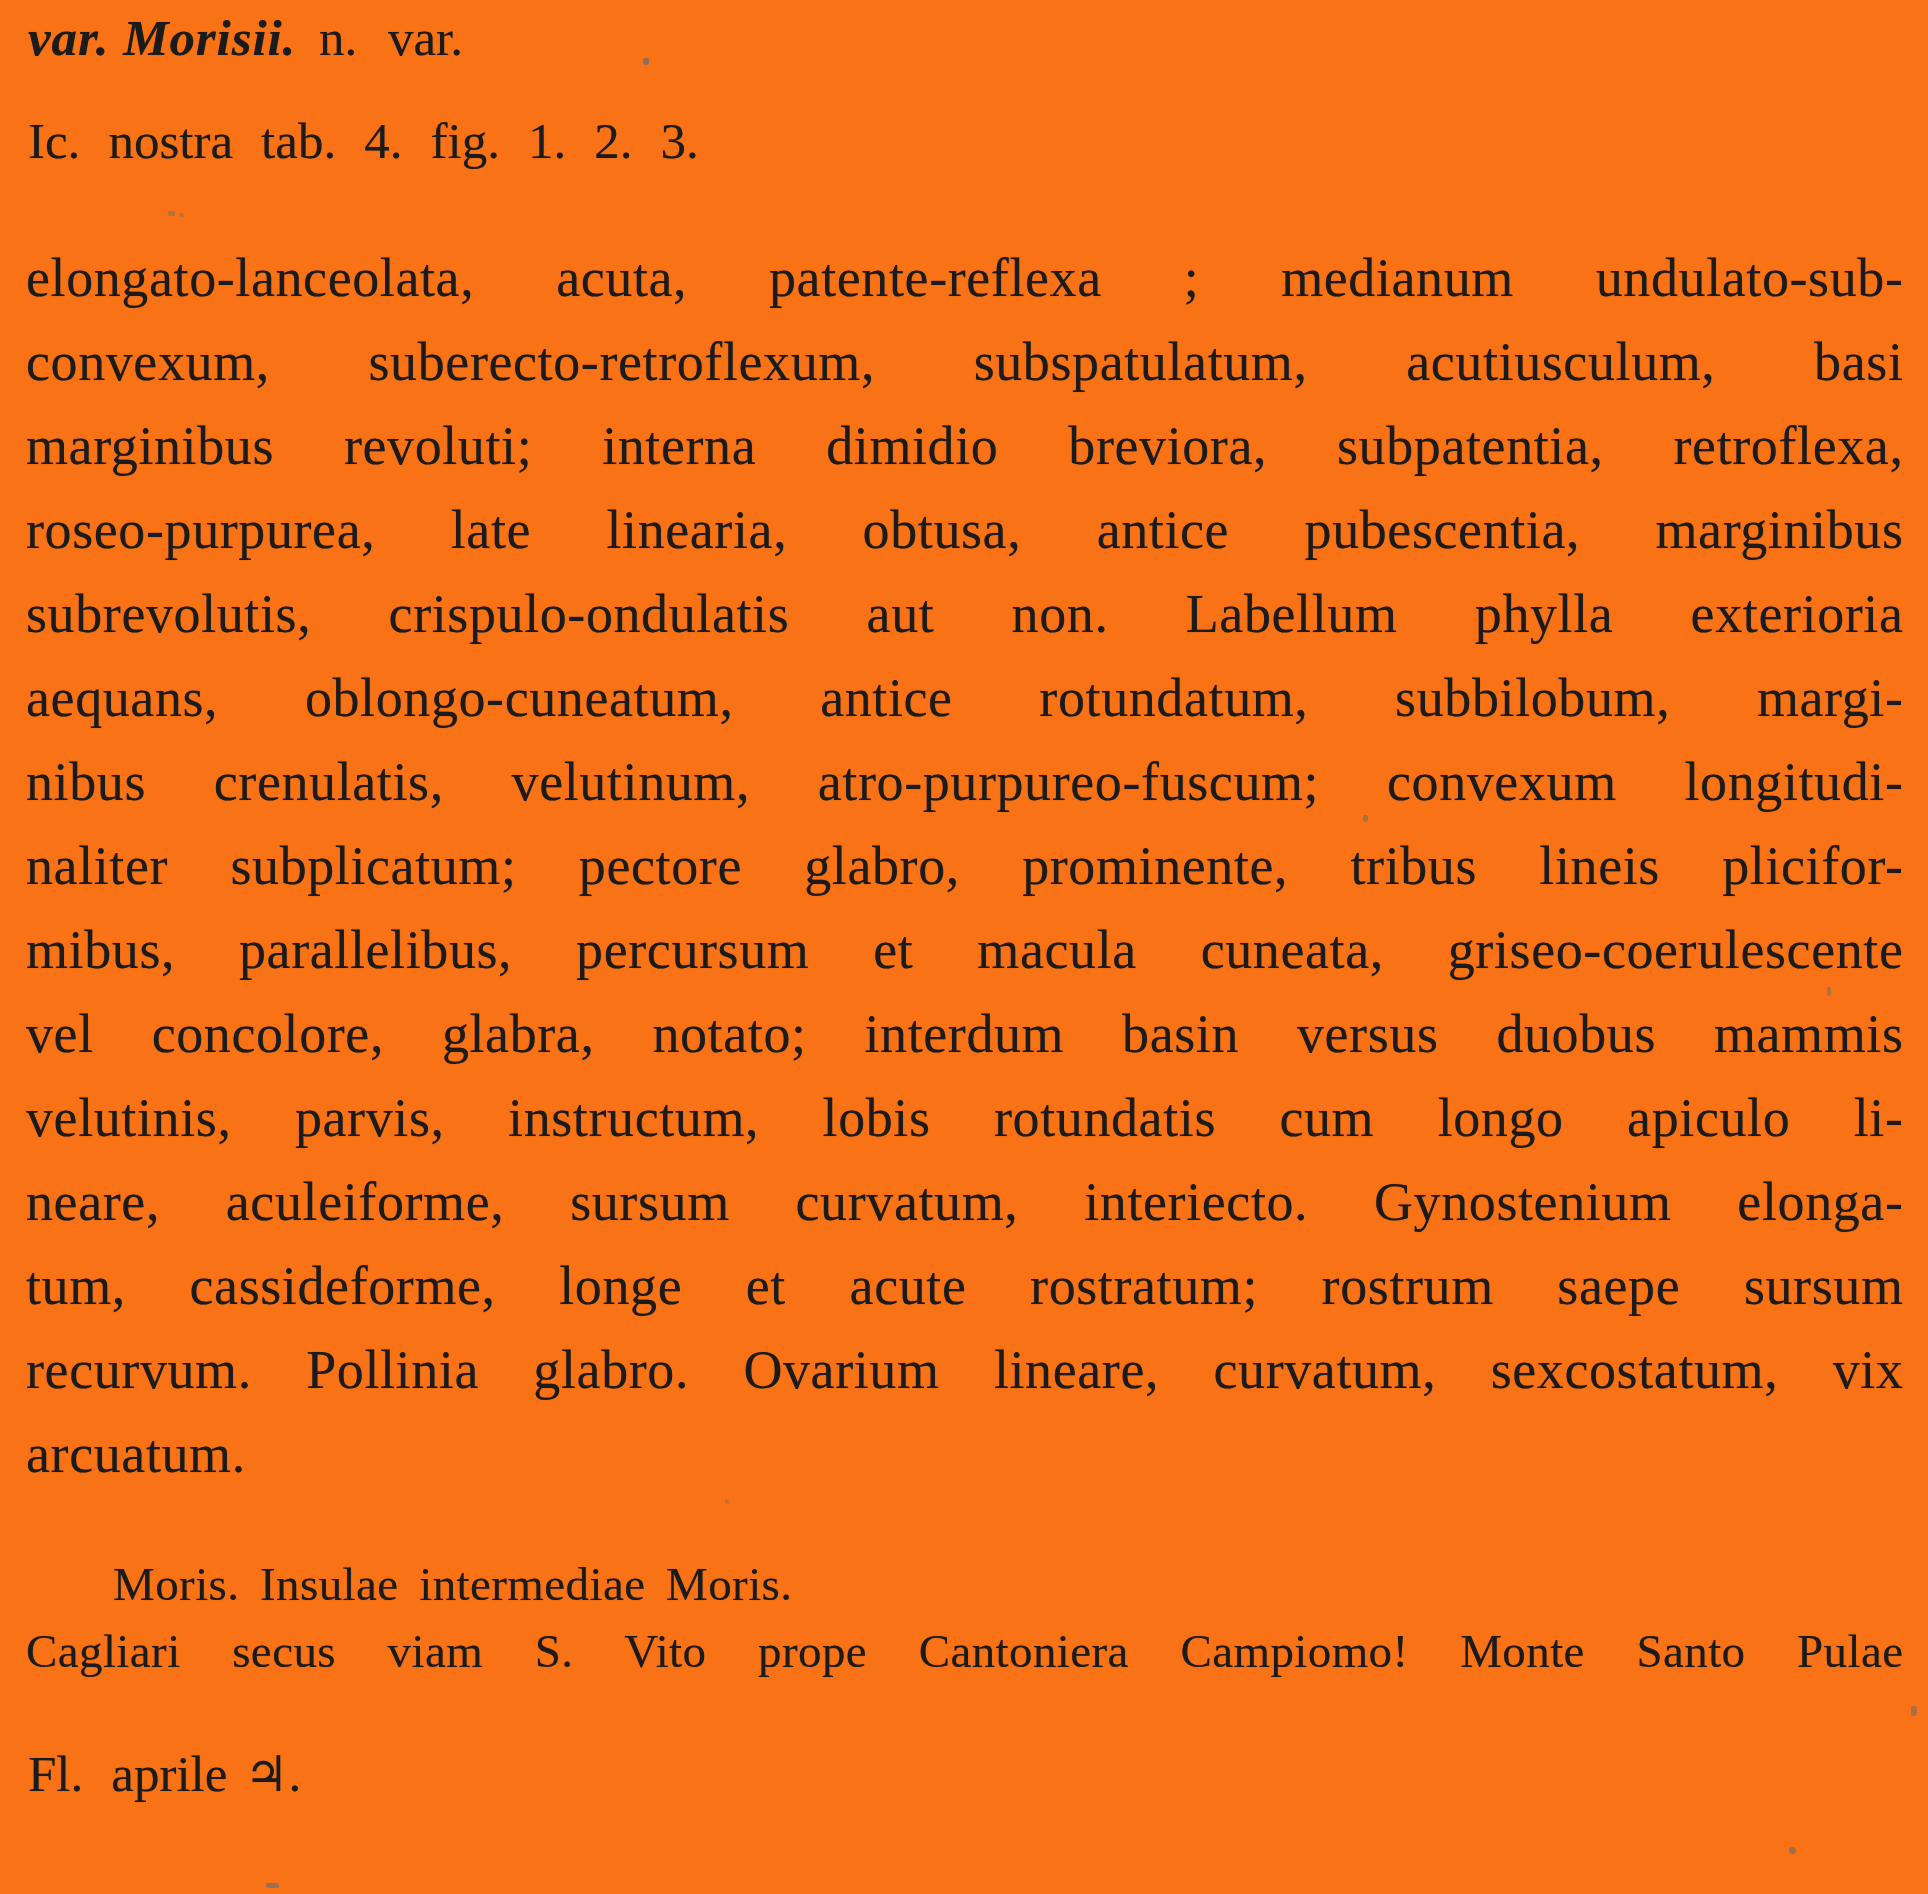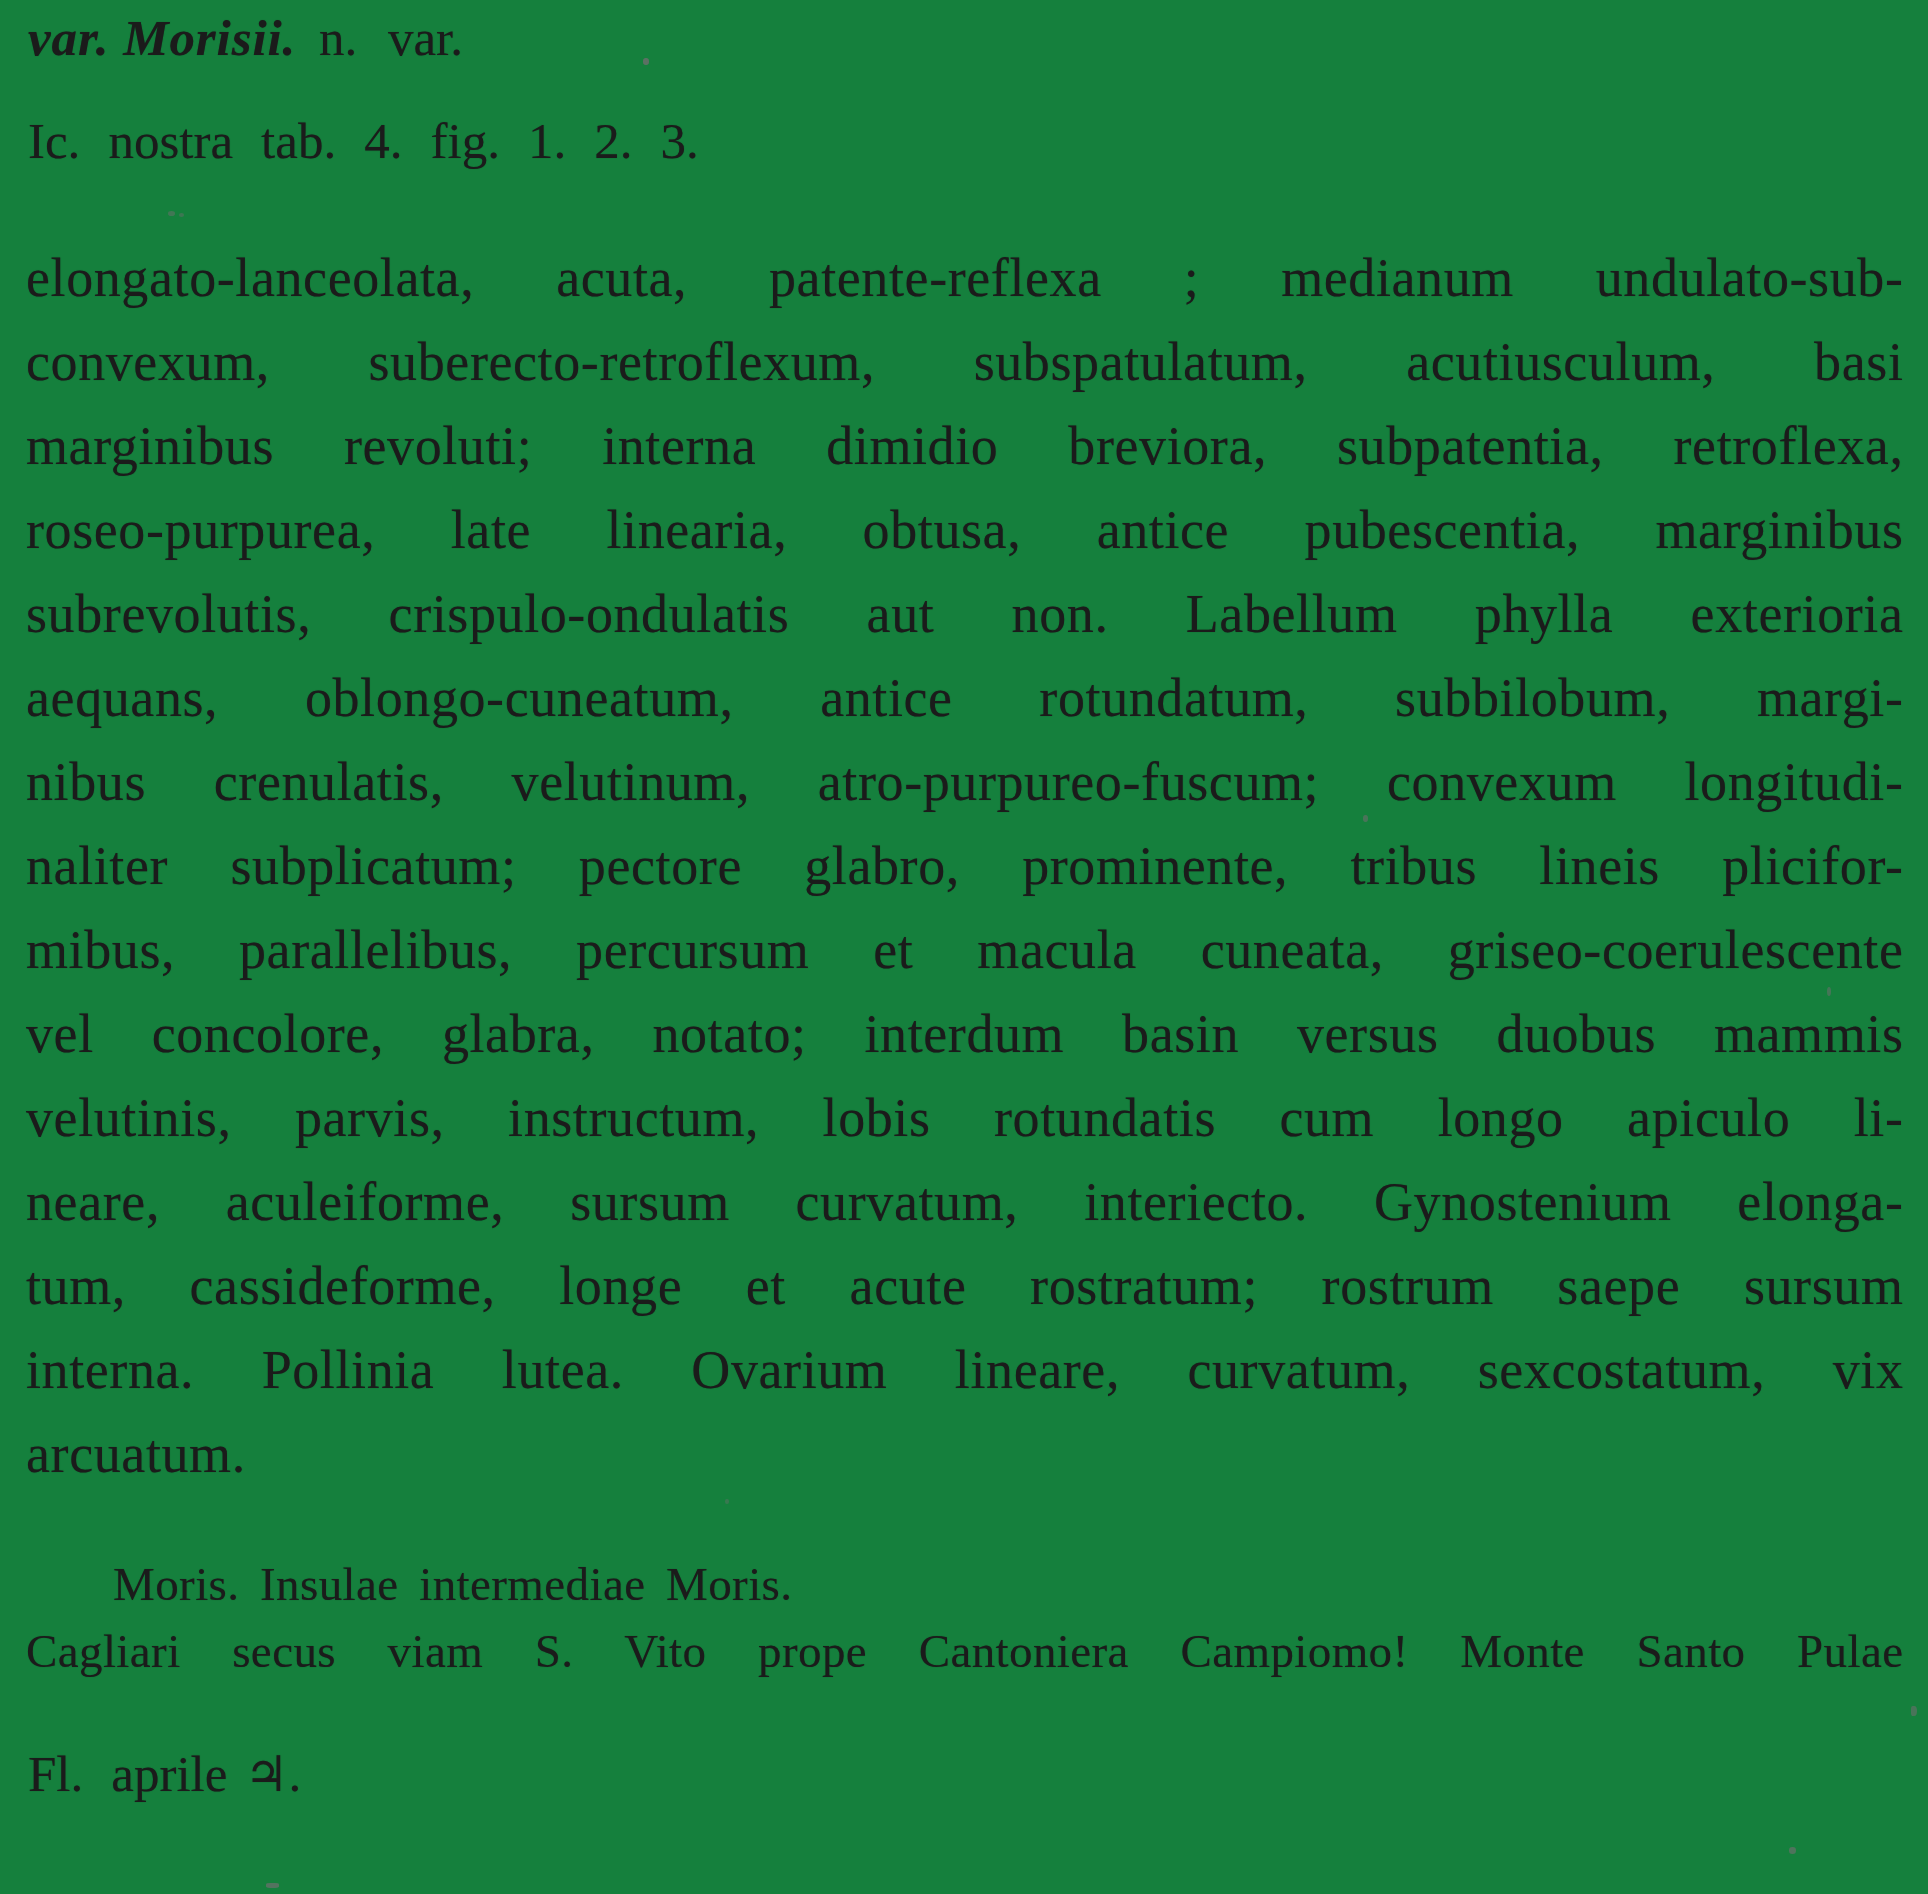--- a/index.html
+++ b/index.html
@@ -4,21 +4,21 @@
 <style>
   html, body {
     margin: 0;
     padding: 0;
     background: #ffffff;
   }
   .page {
     position: relative;
     width: 1928px;
     height: 1895px;
-    background: #15803d;
+    background: #f97316;
     color: #1b1b1b;
     font-family: "Liberation Serif", "DejaVu Serif", serif;
     overflow: hidden;
     text-shadow: 0 0 0.9px rgba(20,20,20,0.45);
   }
 
   
   .heading-line1 {
     margin: 9.4px 24.5px 0 28px;
     font-size: 51px;
@@ -129,21 +129,21 @@
     <div class="description-line">roseo-purpurea, late linearia, obtusa, antice pubescentia, marginibus</div>
     <div class="description-line">subrevolutis, crispulo-ondulatis aut non. Labellum phylla exterioria</div>
     <div class="description-line">aequans, oblongo-cuneatum, antice rotundatum, subbilobum, margi-</div>
     <div class="description-line">nibus crenulatis, velutinum, atro-purpureo-fuscum; convexum longitudi-</div>
     <div class="description-line">naliter subplicatum; pectore glabro, prominente, tribus lineis plicifor-</div>
     <div class="description-line">mibus, parallelibus, percursum et macula cuneata, griseo-coerulescente</div>
     <div class="description-line">vel concolore, glabra, notato; interdum basin versus duobus mammis</div>
     <div class="description-line">velutinis, parvis, instructum, lobis rotundatis cum longo apiculo li-</div>
     <div class="description-line">neare, aculeiforme, sursum curvatum, interiecto. Gynostenium elonga-</div>
     <div class="description-line">tum, cassideforme, longe et acute rostratum; rostrum saepe sursum</div>
-    <div class="description-line">interna. Pollinia lutea. Ovarium lineare, curvatum, sexcostatum, vix</div>
+    <div class="description-line">recurvum. Pollinia glabro. Ovarium lineare, curvatum, sexcostatum, vix</div>
     <div class="description-line last">arcuatum.</div>
   </div>
 
   <div class="locality">
     <div class="locality-line indented">Moris. Insulae intermediae Moris.</div>
     <div class="locality-line justified">Cagliari secus viam S. Vito prope Cantoniera Campiomo! Monte Santo Pulae</div>
   </div>
 
   <div class="flowering">
     <span>Fl. aprile</span><span class="perennial-symbol">♃</span><span>.</span>

